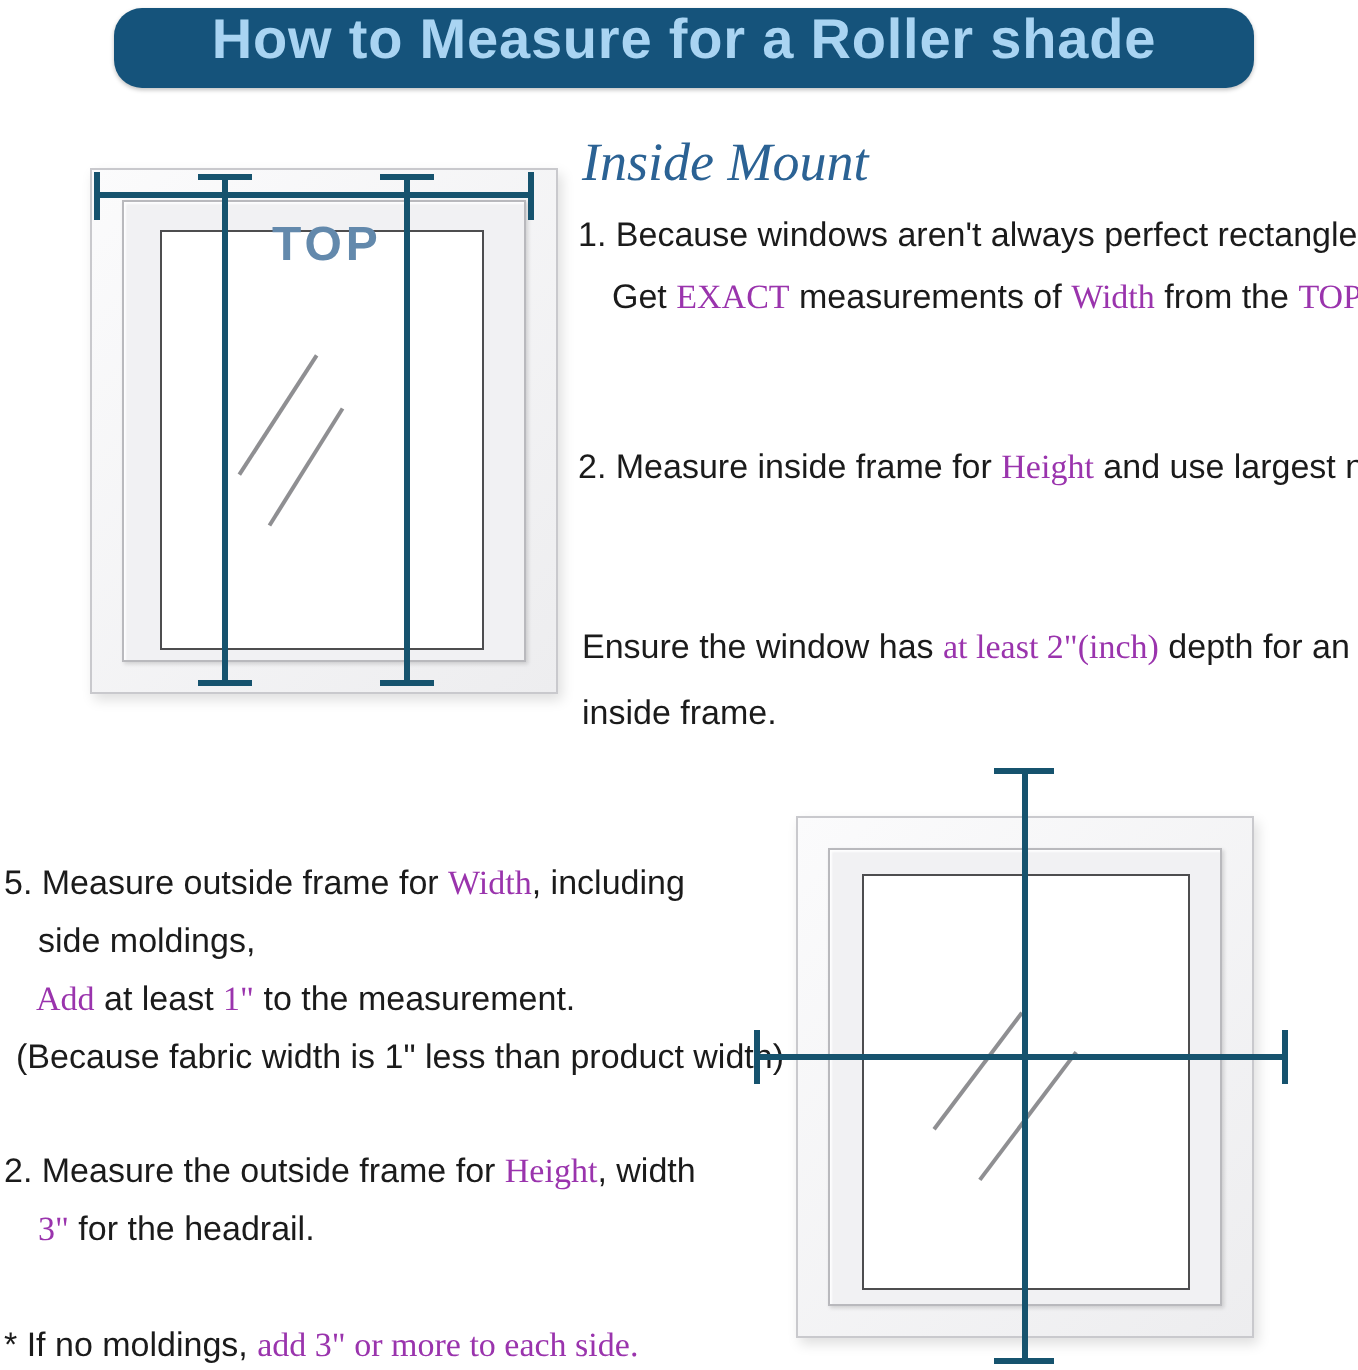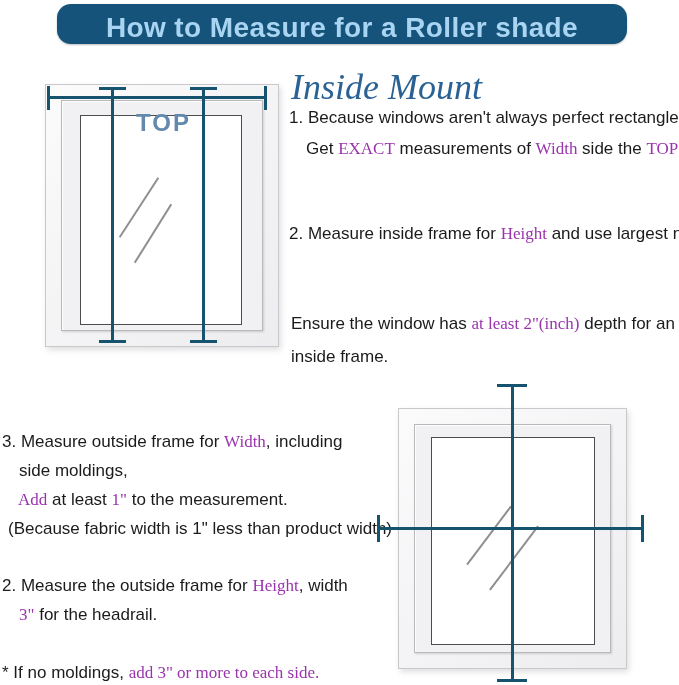--- a/index.html
+++ b/index.html
@@ -6,32 +6,32 @@
   #canvas {
     position:relative; width:679px; height:685px; background:#ffffff;
     font-family:"Liberation Sans", sans-serif; color:var(--ink,#1b1b1b);
     overflow:hidden;
   }
 
   
   .banner {
     position:absolute; left:57px; top:4px; width:570px; height:40px;
     background:var(--banner-bg,#15537b); border-radius:14px;
-    display:flex; align-items:flex-end; justify-content:center;
+    display:flex; align-items:flex-start; justify-content:center;
     box-shadow:0 1px 2px rgba(0,0,0,.25);
   }
   .banner span {
     font-size:28px; font-weight:bold; letter-spacing:.4px;
     color:var(--banner-fg,#a9d4f2);
   }
 
   
   .heading {
     position:absolute; font-family:"Liberation Serif", serif; font-style:italic;
-    font-size:36px; color:var(--heading,#2b6294); white-space:nowrap;
+    font-size:27px; color:var(--heading,#2b6294); white-space:nowrap;
   }
   .pos-ih { left:291px; top:66px; }
   .pos-oh { left:3px;  top:378px; }
 
   .tblock { position:absolute; font-size:17px; line-height:31px; white-space:nowrap; }
   .pos-in1 { left:289px; top:102px; width:388px; }
   .pos-in2 { left:289px; top:218px; width:388px; }
   .pos-in3 { left:291px; top:307px; width:388px; line-height:33px; }
   .pos-ot1 { left:2px;  top:427px; width:380px; line-height:29px; }
   .pos-ot2 { left:2px;  top:571px; width:380px; line-height:29px; }
@@ -115,32 +115,32 @@
   <div class="ml w1-v1"></div>
   <div class="ml w1-v1t"></div>
   <div class="ml w1-v1b"></div>
   <div class="ml w1-v2"></div>
   <div class="ml w1-v2t"></div>
   <div class="ml w1-v2b"></div>
 
   <div class="heading pos-ih">Inside Mount</div>
   <div class="tblock pos-in1">
     <div class="tline"><span>1. Because windows aren't always perfect rectangles:</span></div>
-    <div class="tline ind17"><span>Get </span><span class="accent">EXACT</span><span> measurements of </span><span class="accent">Width</span><span> side the </span><span class="accent">TOP</span></div>
+    <div class="tline ind17"><span>Get </span><span class="accent">EXACT</span><span> measurements of </span><span class="accent">Width</span><span> from the </span><span class="accent">TOP</span></div>
   </div>
   <div class="tblock pos-in2">
     <div class="tline"><span>2. Measure inside frame for </span><span class="accent">Height</span><span> and use largest number</span></div>
   </div>
   <div class="tblock pos-in3">
     <div class="tline"><span>Ensure the window has </span><span class="accent">at least 2"(inch)</span><span> depth for an</span></div>
     <div class="tline"><span>inside frame.</span></div>
   </div>
 
   <div class="tblock pos-ot1">
-    <div class="tline"><span>3. Measure outside frame for </span><span class="accent">Width</span><span>, including</span></div>
+    <div class="tline"><span>5. Measure outside frame for </span><span class="accent">Width</span><span>, including</span></div>
     <div class="tline ind17"><span>side moldings,</span></div>
     <div class="tline ind16"><span class="accent">Add</span><span> at least </span><span class="accent">1"</span><span> to the measurement.</span></div>
     <div class="tline ind6"><span>(Because fabric width is 1" less than product width)</span></div>
   </div>
   <div class="tblock pos-ot2">
     <div class="tline"><span>2. Measure the outside frame for </span><span class="accent">Height</span><span>, width</span></div>
     <div class="tline ind17"><span class="accent">3"</span><span>  for the headrail.</span></div>
   </div>
   <div class="tblock pos-ofn">
     <div class="tline"><span>* If no moldings, </span><span class="accent">add 3" or more to each side.</span></div>

